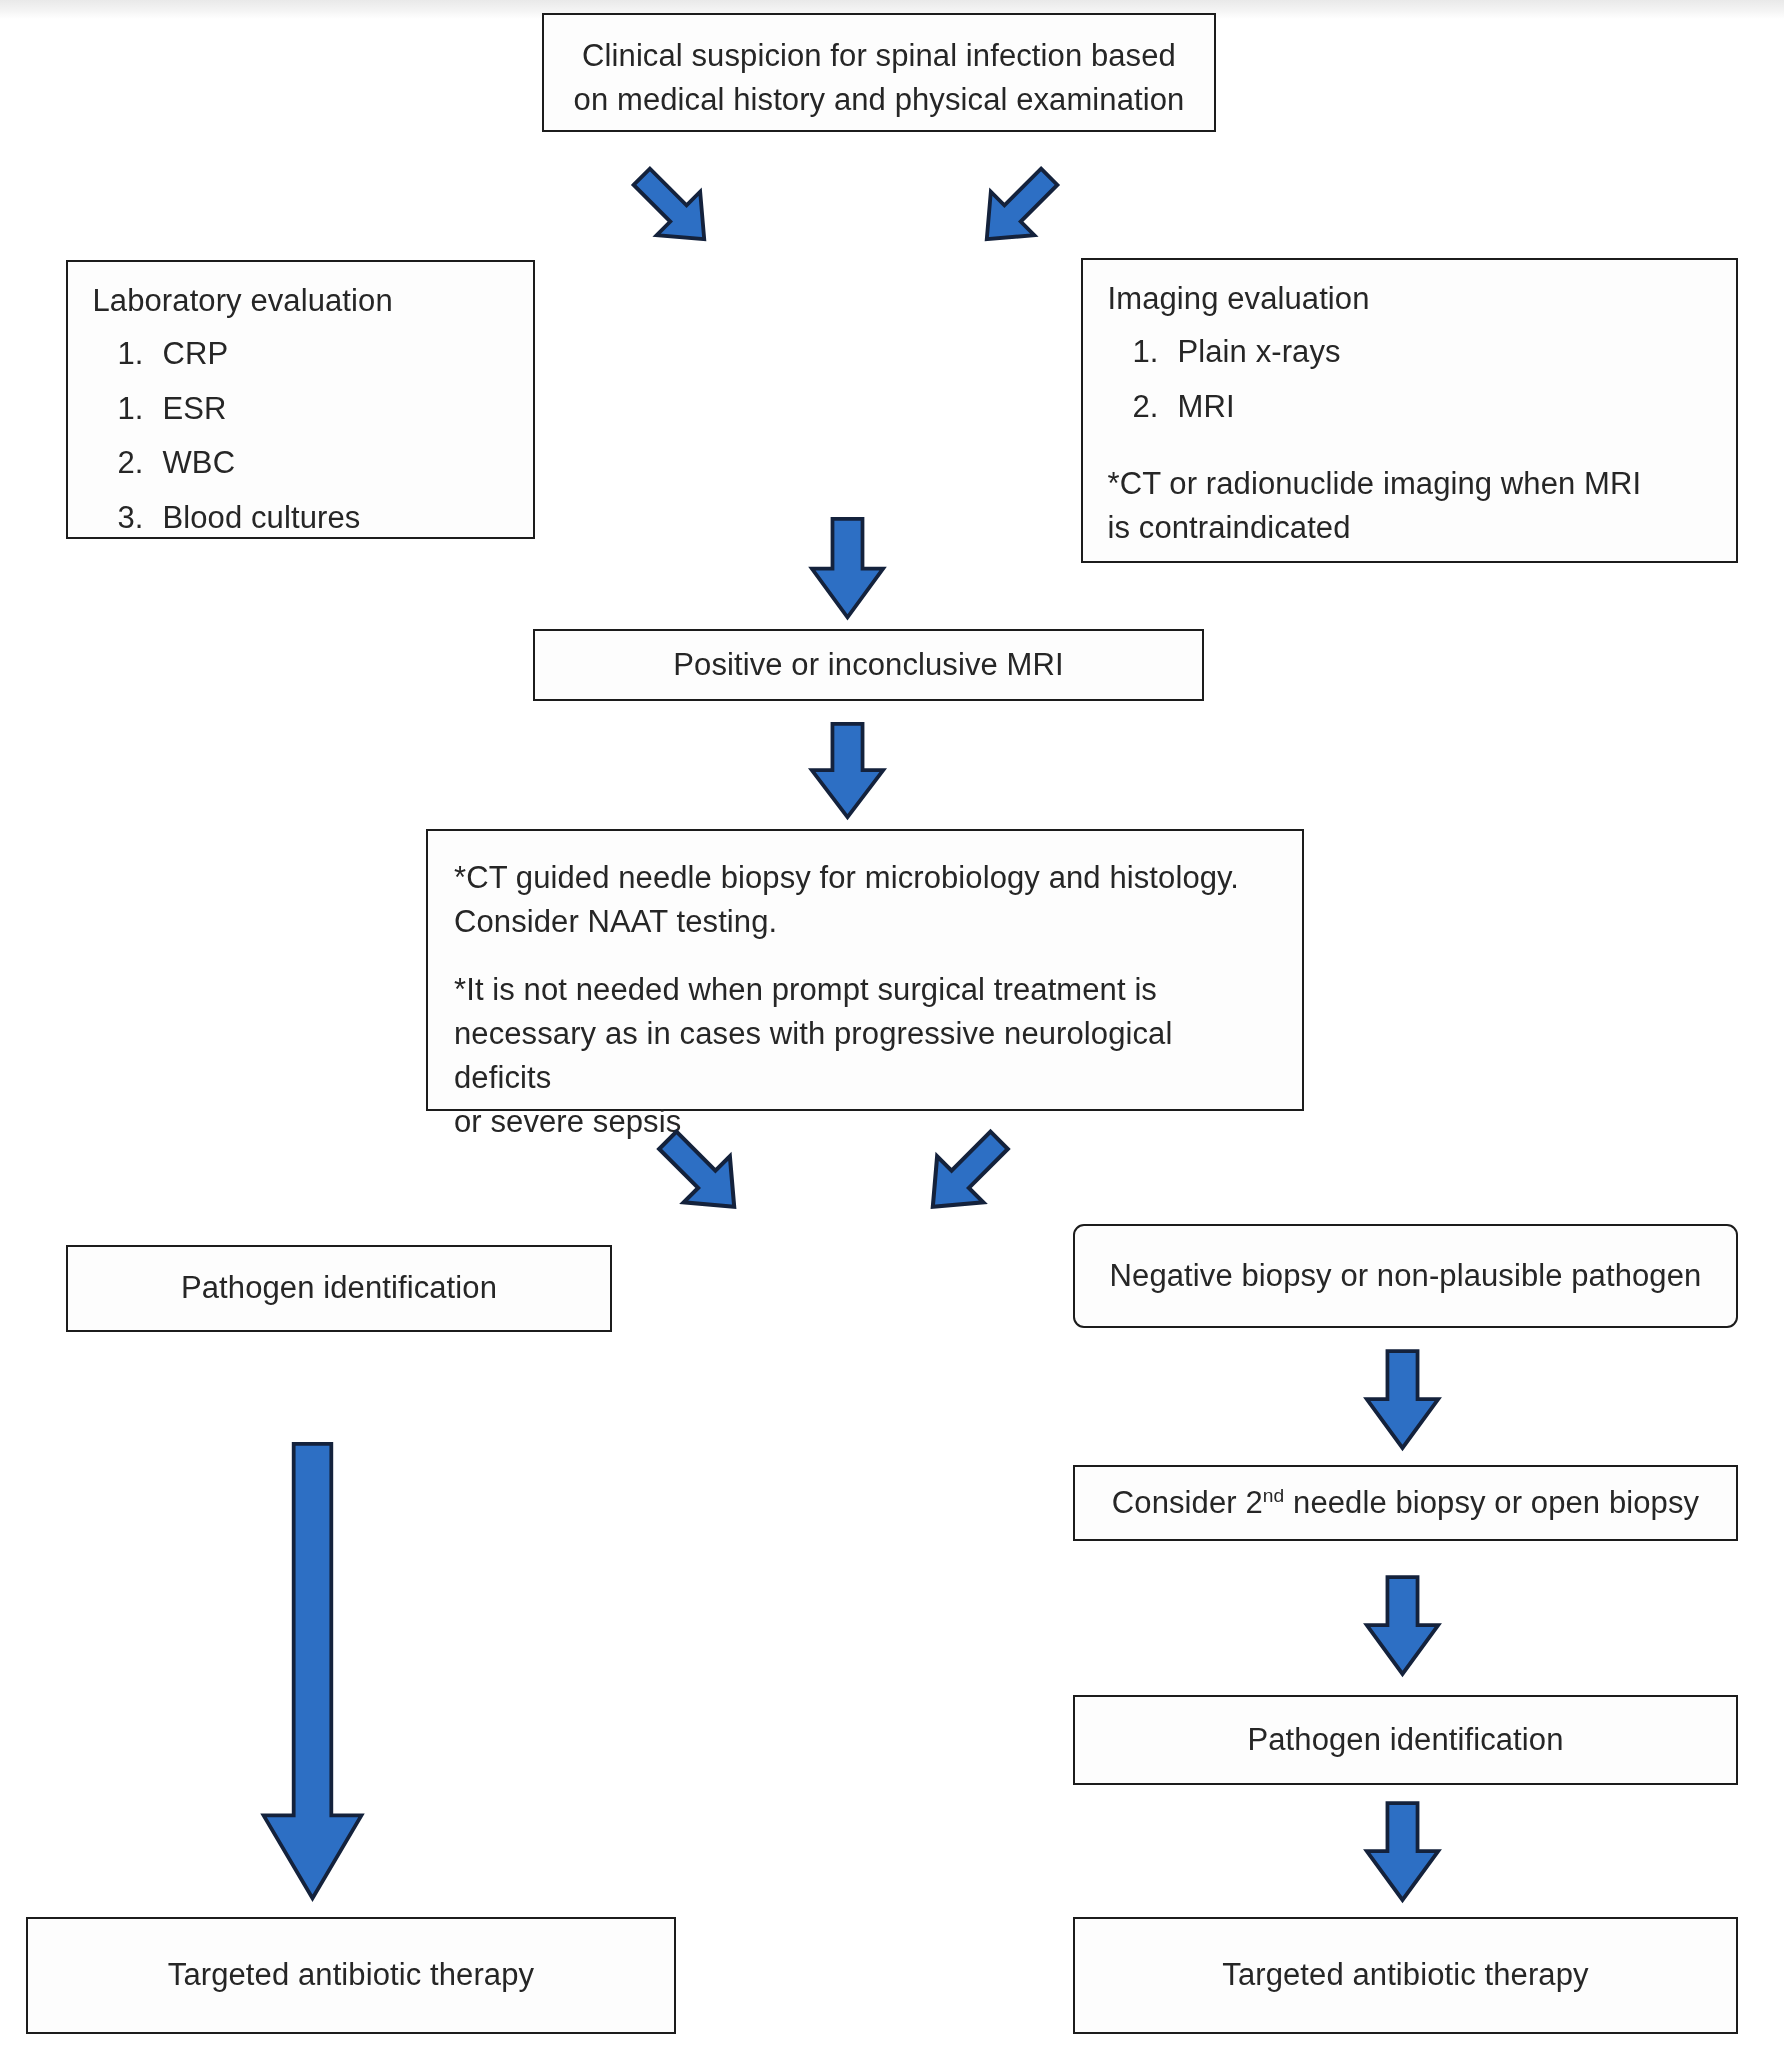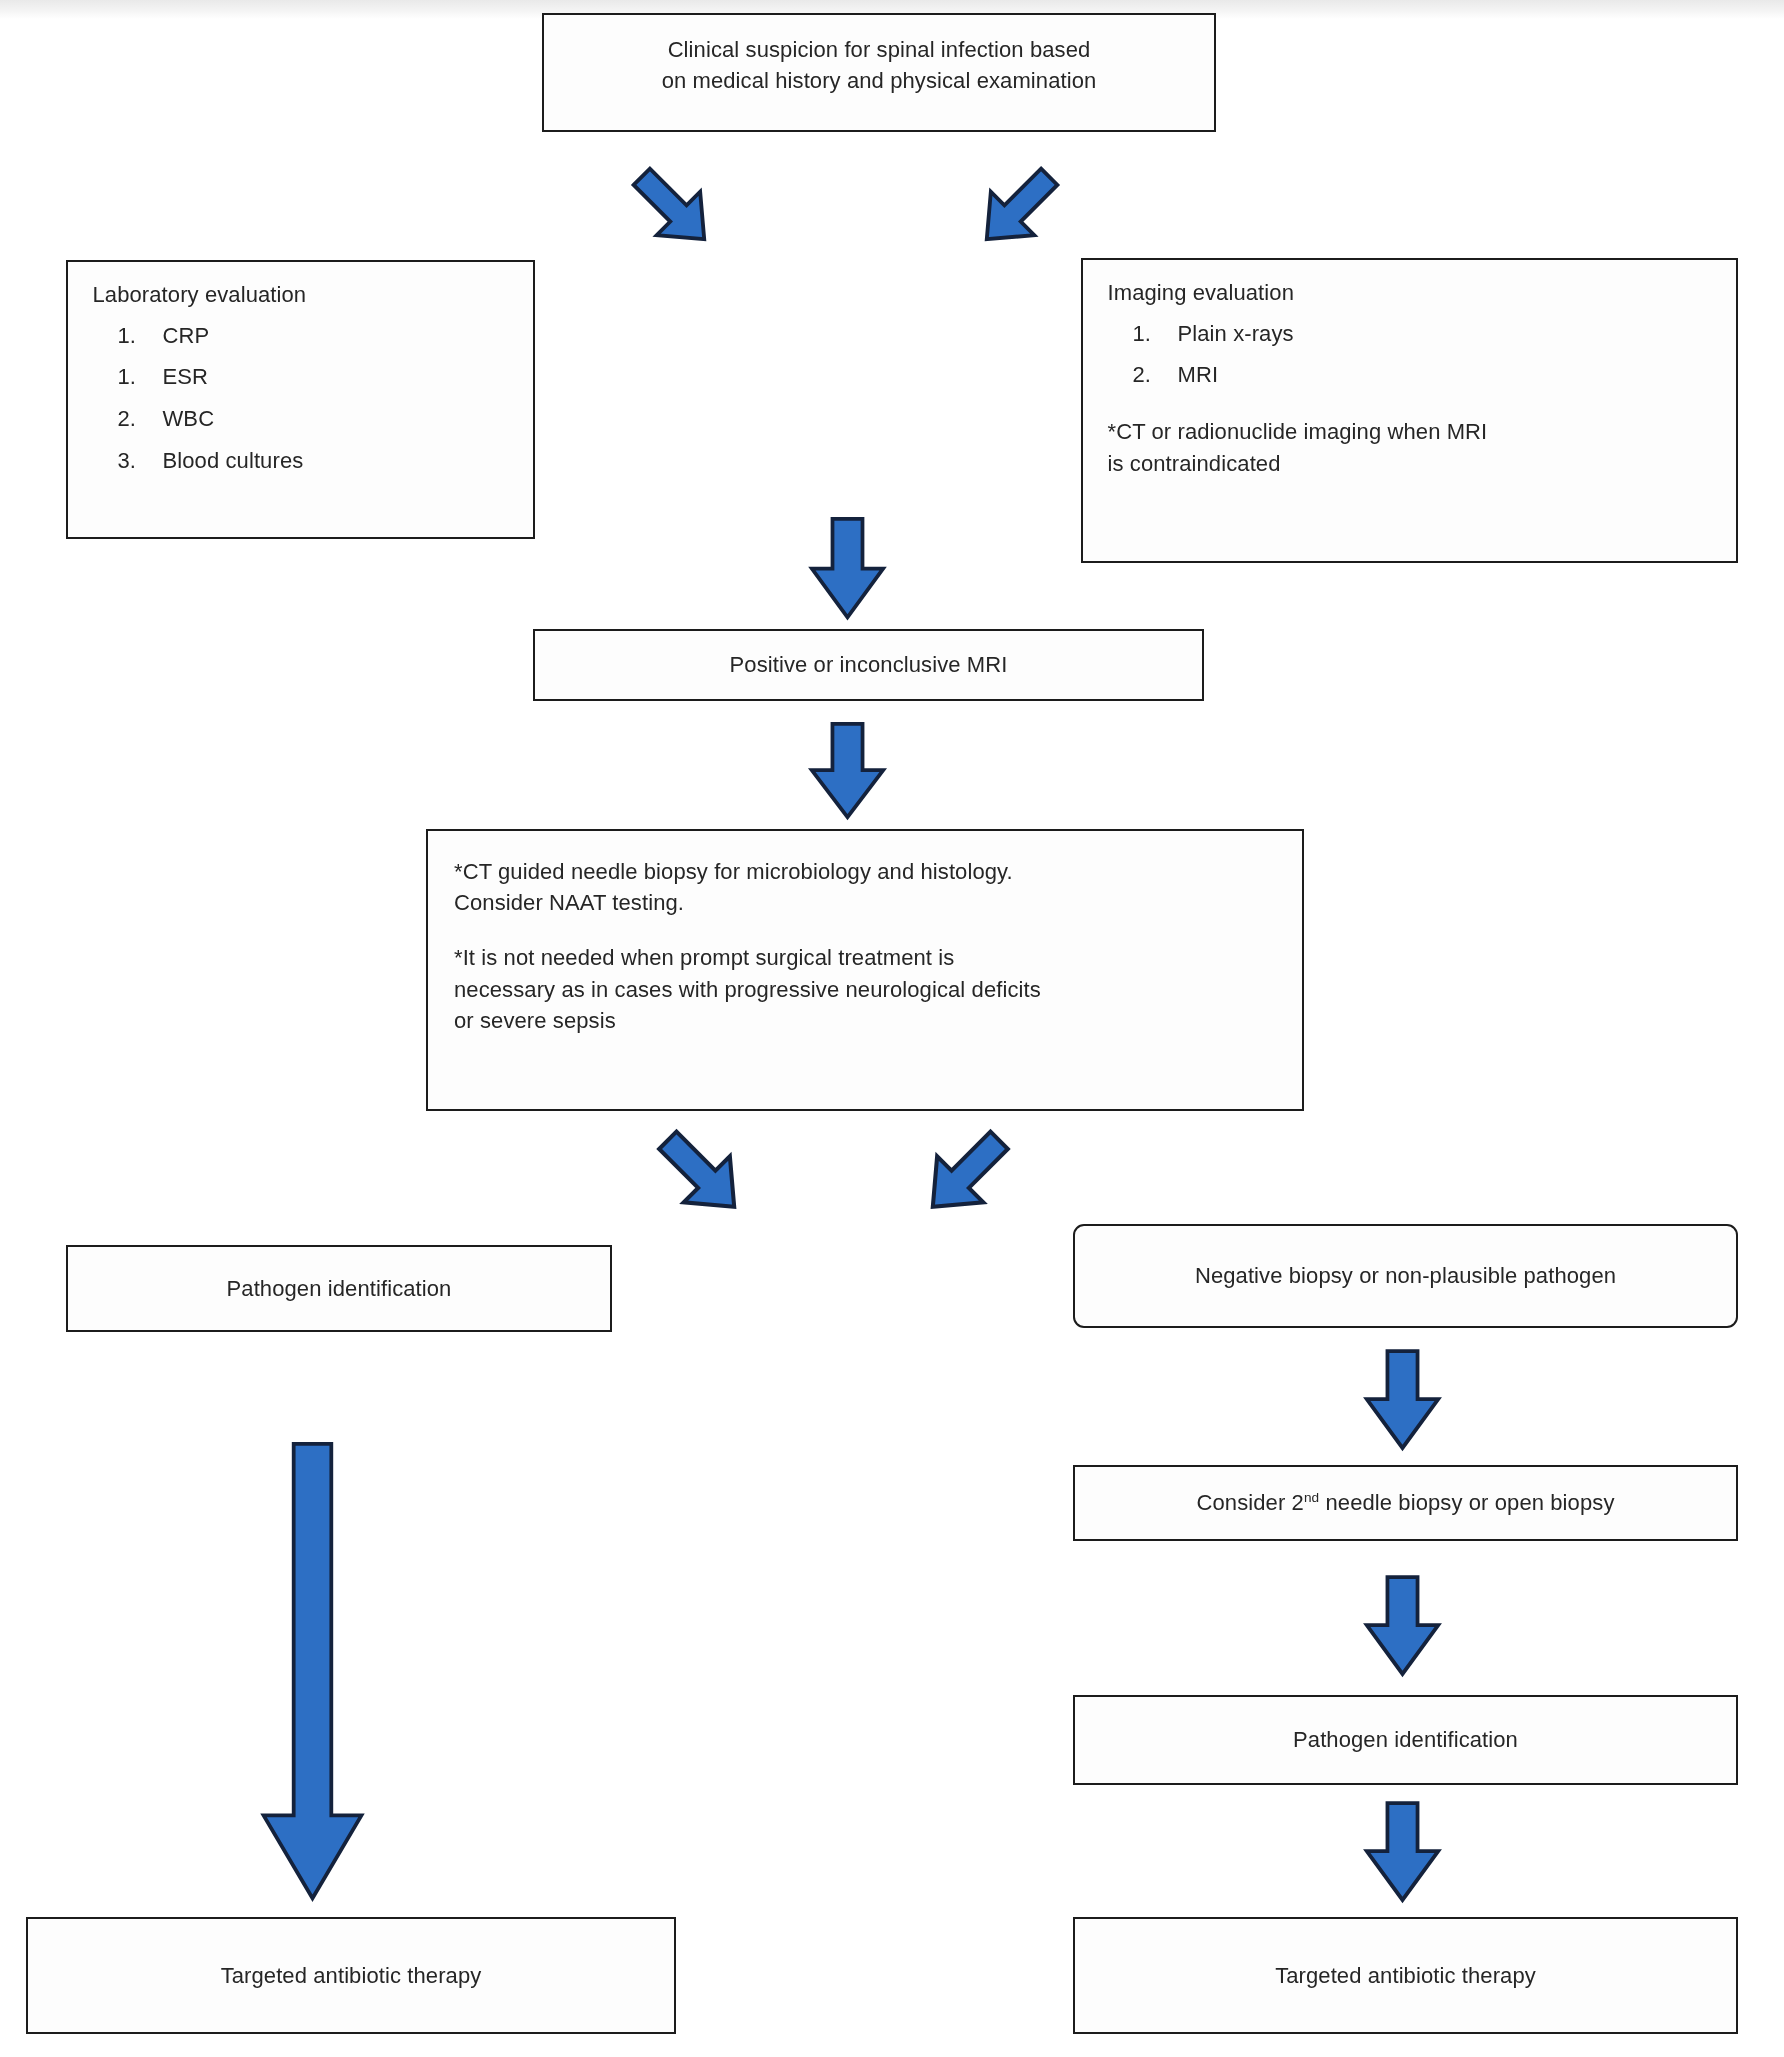--- a/index.html
+++ b/index.html
@@ -20,21 +20,21 @@
     left: 0; top: 0;
     width: 1784px; height: 19px;
     background: linear-gradient(to bottom, #e9e9e9 0%, #f4f4f4 55%, #ffffff 100%);
   }
   .node {
     position: absolute;
     box-sizing: border-box;
     background: #fdfdfd;
     border: 2.8px solid #1c1c1c;
     color: #262626;
-    font-size: 22px;
+    font-size: 31px;
     line-height: 1.42;
     letter-spacing: 0.1px;
   }
   .node .pad {
     padding: 17px 24.5px;
   }
   .node.center .pad {
     text-align: center;
   }
   .node.vcenter {
@@ -59,21 +59,21 @@
     margin: 0 0 10.4px 0;
     position: relative;
   }
   ol.numlist li .num {
     position: absolute;
     left: -45px;
     width: 38px;
     text-align: left;
   }
   p.note {
-    margin: 26px 0 0 0;
+    margin: 33px 0 0 0;
   }
   p.para {
     margin: 0 0 24.5px 0;
   }
   p.para:last-child { margin-bottom: 0; }
   .arrow {
     position: absolute;
   }
   .arrow svg { display: block; overflow: visible; }
   sup { font-size: 0.62em; vertical-align: super; }

